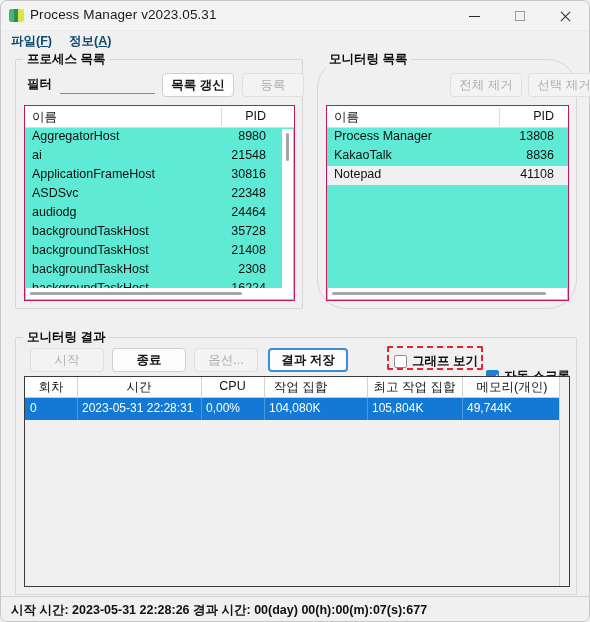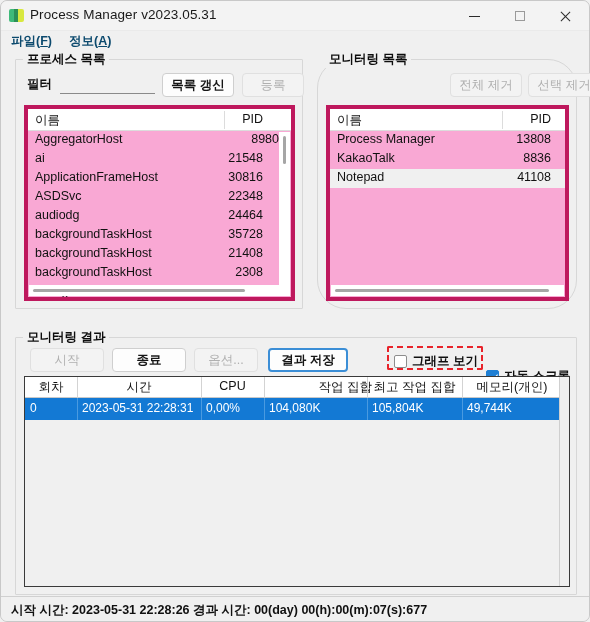--- a/index.html
+++ b/index.html
@@ -95,21 +95,21 @@
   }
   #btn-refresh { left: 146px; top: 13px; width: 72px; }
   #btn-register { left: 226px; top: 13px; width: 62px; }
 
   
   #btn-remove-all { left: 132px; top: 13px; width: 72px; }
   #btn-remove-sel { left: 210px; top: 13px; width: 72px; }
 
   
   .listbox {
-    position: absolute; background: #f9a8d4; border: 4px solid #be185d;
+    position: absolute; background: #5eead4; border: 1px solid #be185d;
     overflow: hidden;
   }
   #list-process { left: 8px; top: 45px; width: 271px; height: 196px; }
   #list-monitor { left: 8px; top: 45px; width: 243px; height: 196px; }
 
   .lb-header {
     position: relative; height: 22px; border-bottom: 1px solid #dcdcdc;
     background: #fff;
   }
   .lb-header .h-name {
@@ -254,21 +254,21 @@
 
     <div class="listbox" id="list-process">
       <div class="lb-header">
         <div class="h-name">이름</div>
         <div class="h-sep" style="left:196px;"></div>
         <div class="h-pid" style="right:28px;">PID</div>
       </div>
       <div class="lb-rows">
         <div class="lb-row">
           <span class="r-name">AggregatorHost</span>
-          <span class="r-pid" style="right:12px;">8980</span>
+          <span class="r-pid" style="right:28px;">8980</span>
         </div>
         <div class="lb-row">
           <span class="r-name">ai</span>
           <span class="r-pid" style="right:28px;">21548</span>
         </div>
         <div class="lb-row">
           <span class="r-name">ApplicationFrameHost</span>
           <span class="r-pid" style="right:28px;">30816</span>
         </div>
         <div class="lb-row">
@@ -361,21 +361,21 @@
     </div>
 
     <div id="results-table">
       <div id="rt-header">
         <div class="rt-h" style="left:0px;  width:52px;">회차</div>
         <div class="rt-sep" style="left:52px;"></div>
         <div class="rt-h" style="left:52px; width:124px;">시간</div>
         <div class="rt-sep" style="left:176px;"></div>
         <div class="rt-h" style="left:176px;width:63px;">CPU</div>
         <div class="rt-sep" style="left:239px;"></div>
-        <div class="rt-h" style="left:244px;width:103px;text-align:right;">작업 집합</div>
+        <div class="rt-h" style="left:224px;width:103px;">작업 집합</div>
         <div class="rt-sep" style="left:342px;"></div>
         <div class="rt-h" style="left:342px;width:95px;">최고 작업 집합</div>
         <div class="rt-sep" style="left:437px;"></div>
         <div class="rt-h" style="left:437px;width:100px;">메모리(개인)</div>
         <div class="rt-sep" style="left:537px;"></div>
       </div>
 
       <div id="rt-row">
         <div class="rt-c" style="left:5px;">0</div>
         <div class="rt-csep" style="left:52px;"></div>

